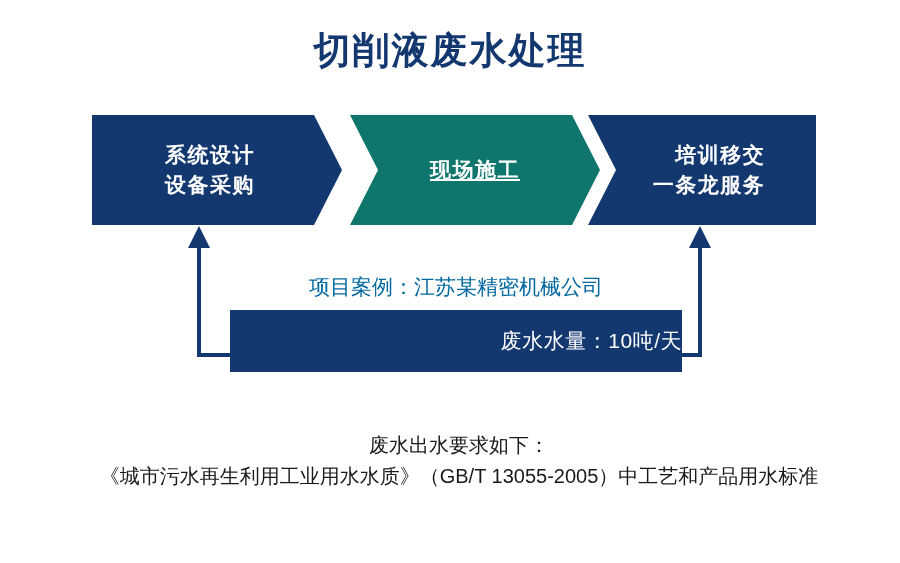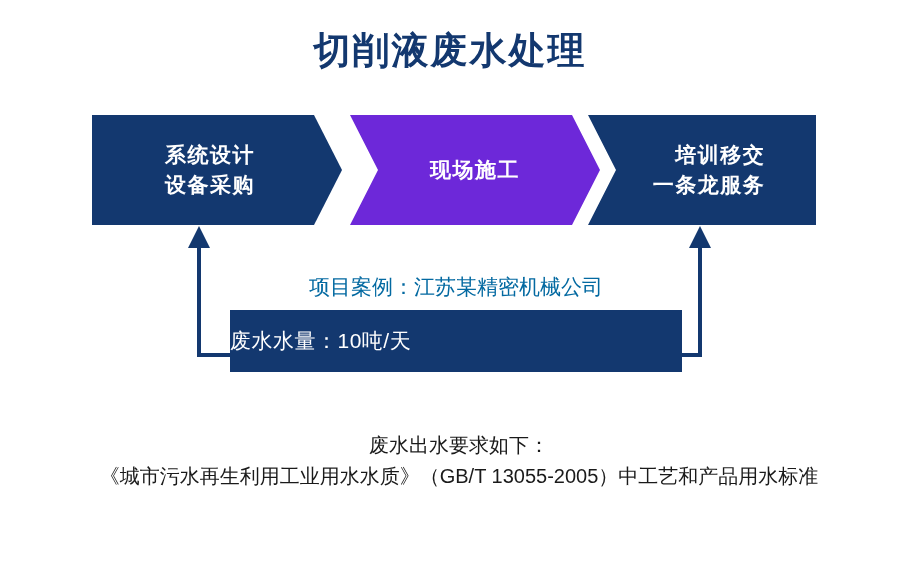--- a/index.html
+++ b/index.html
@@ -75,22 +75,23 @@
   #step-1 {
     left: 0;
     width: 250px;
     background: #13386f;
     clip-path: polygon(0 0, 222px 0, 250px 55px, 222px 110px, 0 110px);
   }
   
   #step-2 {
     left: 258px;
     width: 250px;
-    background: #6d28d9;
+    background: #0f766e;
     clip-path: polygon(0 0, 222px 0, 250px 55px, 222px 110px, 0 110px, 28px 55px);
+    text-decoration: underline;
   }
   
   #step-3 {
     left: 496px;
     width: 228px;
     background: #13386f;
     clip-path: polygon(0 0, 228px 0, 228px 110px, 0 110px, 28px 55px);
   }
   #step-3 .step-text-wrap { padding-right: 0; padding-left: 14px; }
   #step-2 .step-text-wrap { padding-right: 8px; padding-left: 8px; }
@@ -121,21 +122,21 @@
   
   #volume-bar {
     position: absolute;
     left: 230px;
     top: 310px;
     width: 452px;
     height: 62px;
     background: #13386f;
     display: flex;
     align-items: center;
-    justify-content: flex-start;
+    justify-content: flex-end;
   }
   #volume-bar .volume-text {
     color: #ffffff;
     font-size: 21px;
     line-height: 30px;
     letter-spacing: 0.5px;
     white-space: nowrap;
   }
 
   

